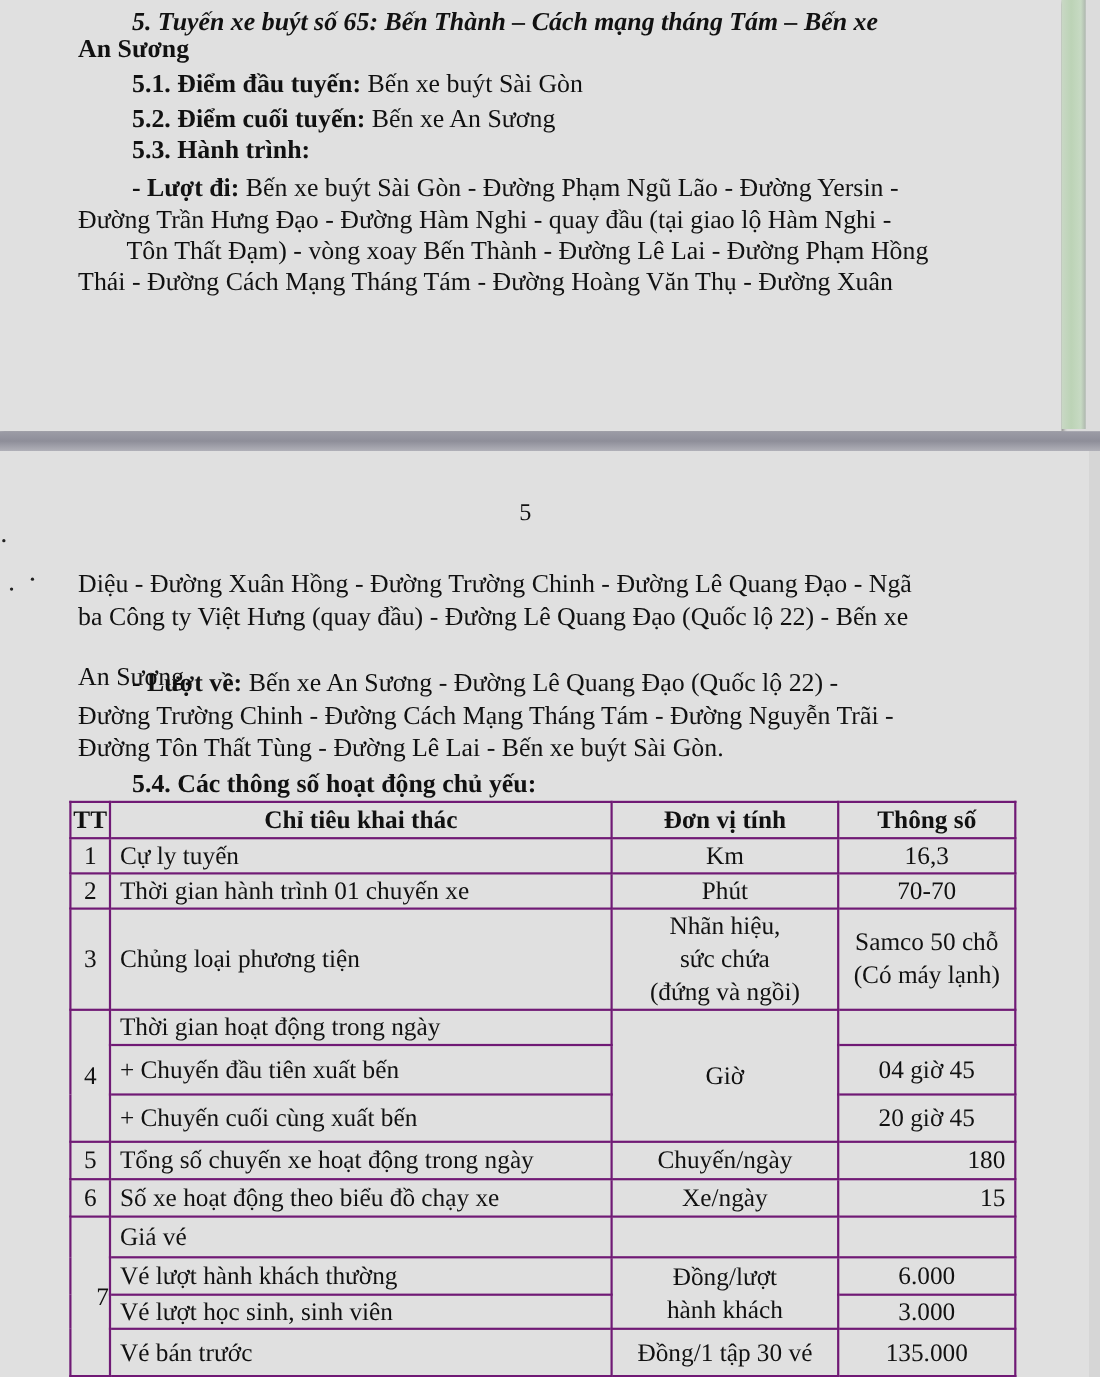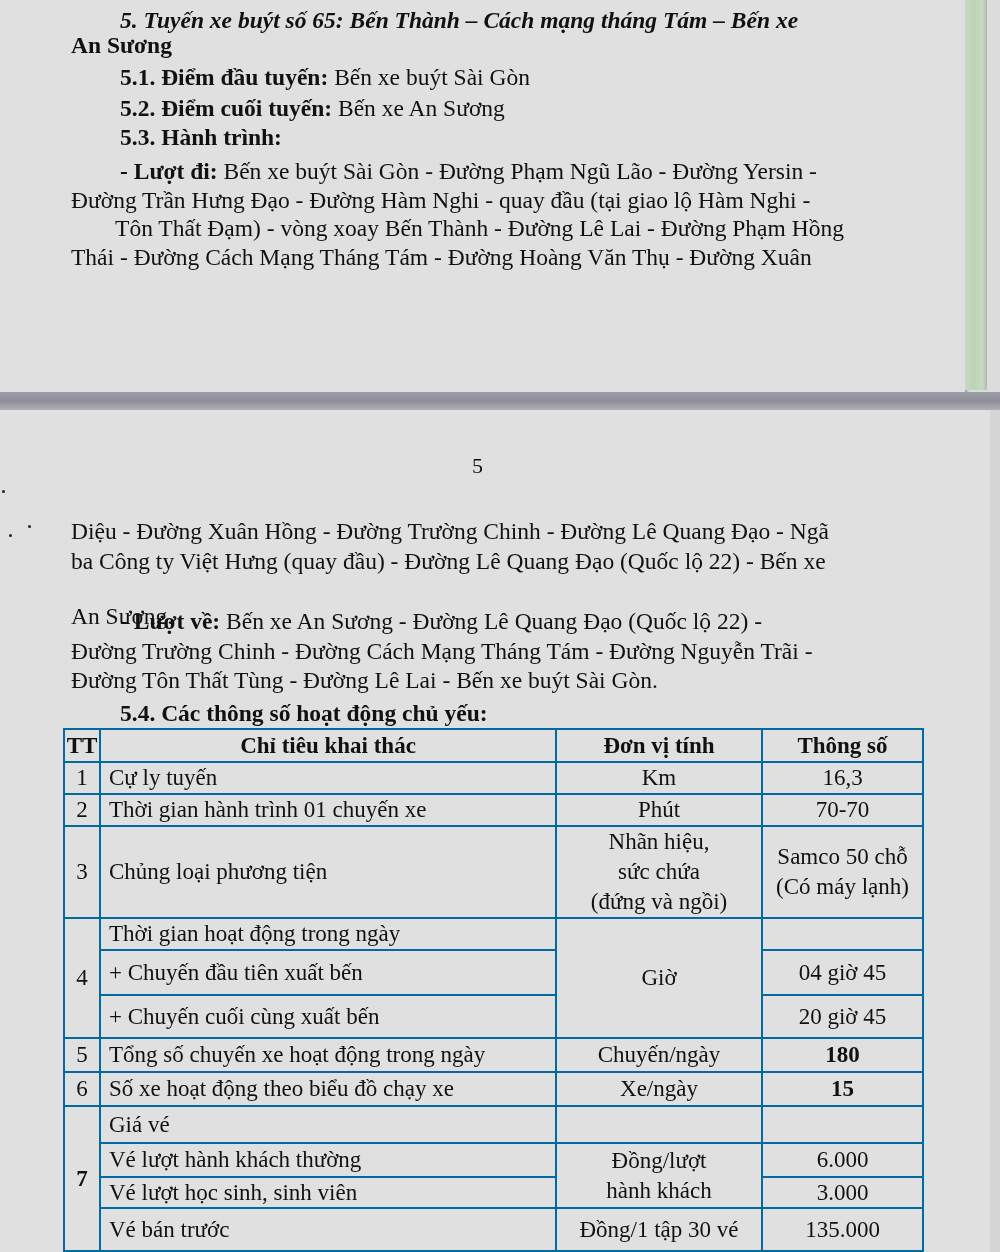--- a/index.html
+++ b/index.html
@@ -37,28 +37,28 @@
   .just { display: flex; justify-content: space-between; }
   .page-num { position: absolute; top: 453px; left: 472px; font-size: 22px; }
   .dot { position: absolute; width: 3px; height: 3px; background: #222; border-radius: 50%; }
 
   table.params {
     position: absolute; left: 63px; top: 728px;
     border-collapse: collapse;
     font-size: 23px; line-height: 26px;
   }
   table.params td, table.params th {
-    border: 2px solid #0369a1; padding: 0 8px; vertical-align: middle;
+    border: 2px solid #701a75; padding: 0 8px; vertical-align: middle;
   }
   table.params th { font-weight: bold; text-align: center; height: 31px; }
   .c-tt { width: 34px; text-align: center; padding: 0 !important; }
   .c-name { width: 438px; text-align: left; }
   .c-unit { width: 188px; text-align: center; border-radius: 16px; }
   .c-val { width: 143px; text-align: center; }
-  .bold { font-weight: bold; }
+  .bold { font-weight: normal; text-align: right; }
 </style>
 </head>
 <body>
 
 <div class="page page-top"></div>
 <div class="page-edge"></div>
 <div class="gap"></div>
 <div class="page page-bottom"></div>
 <div class="right-strip"></div>
 

